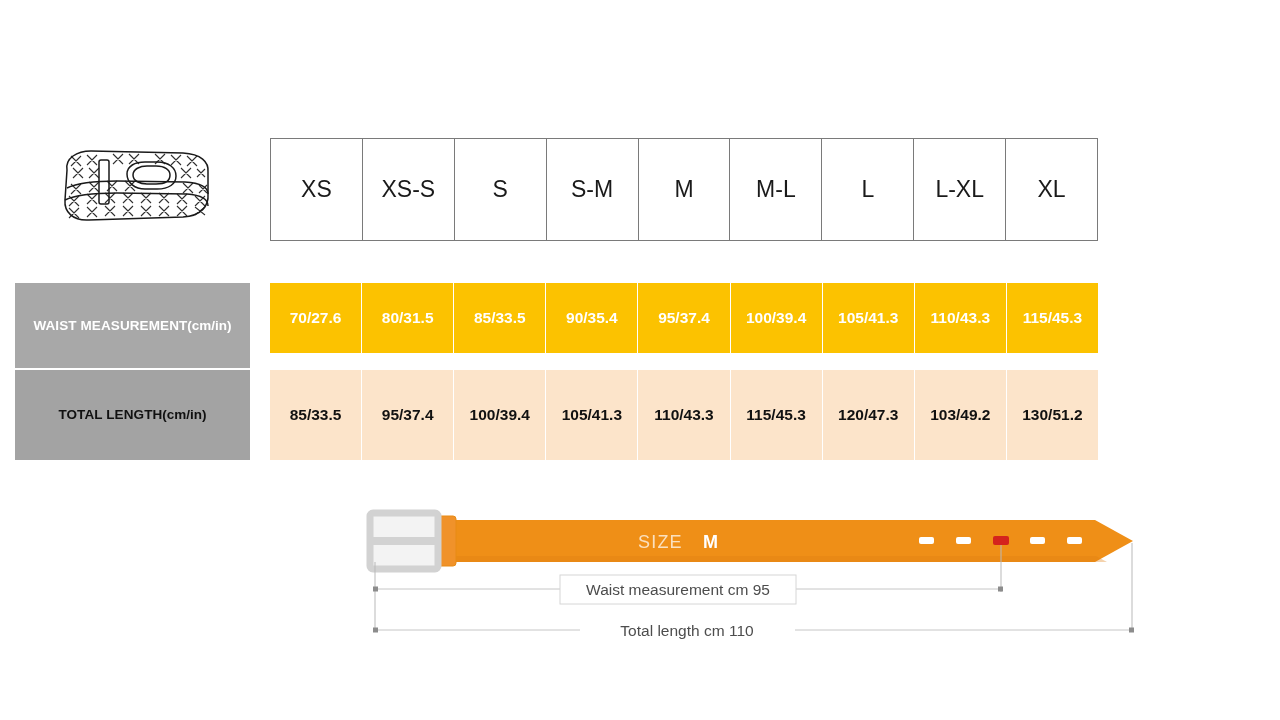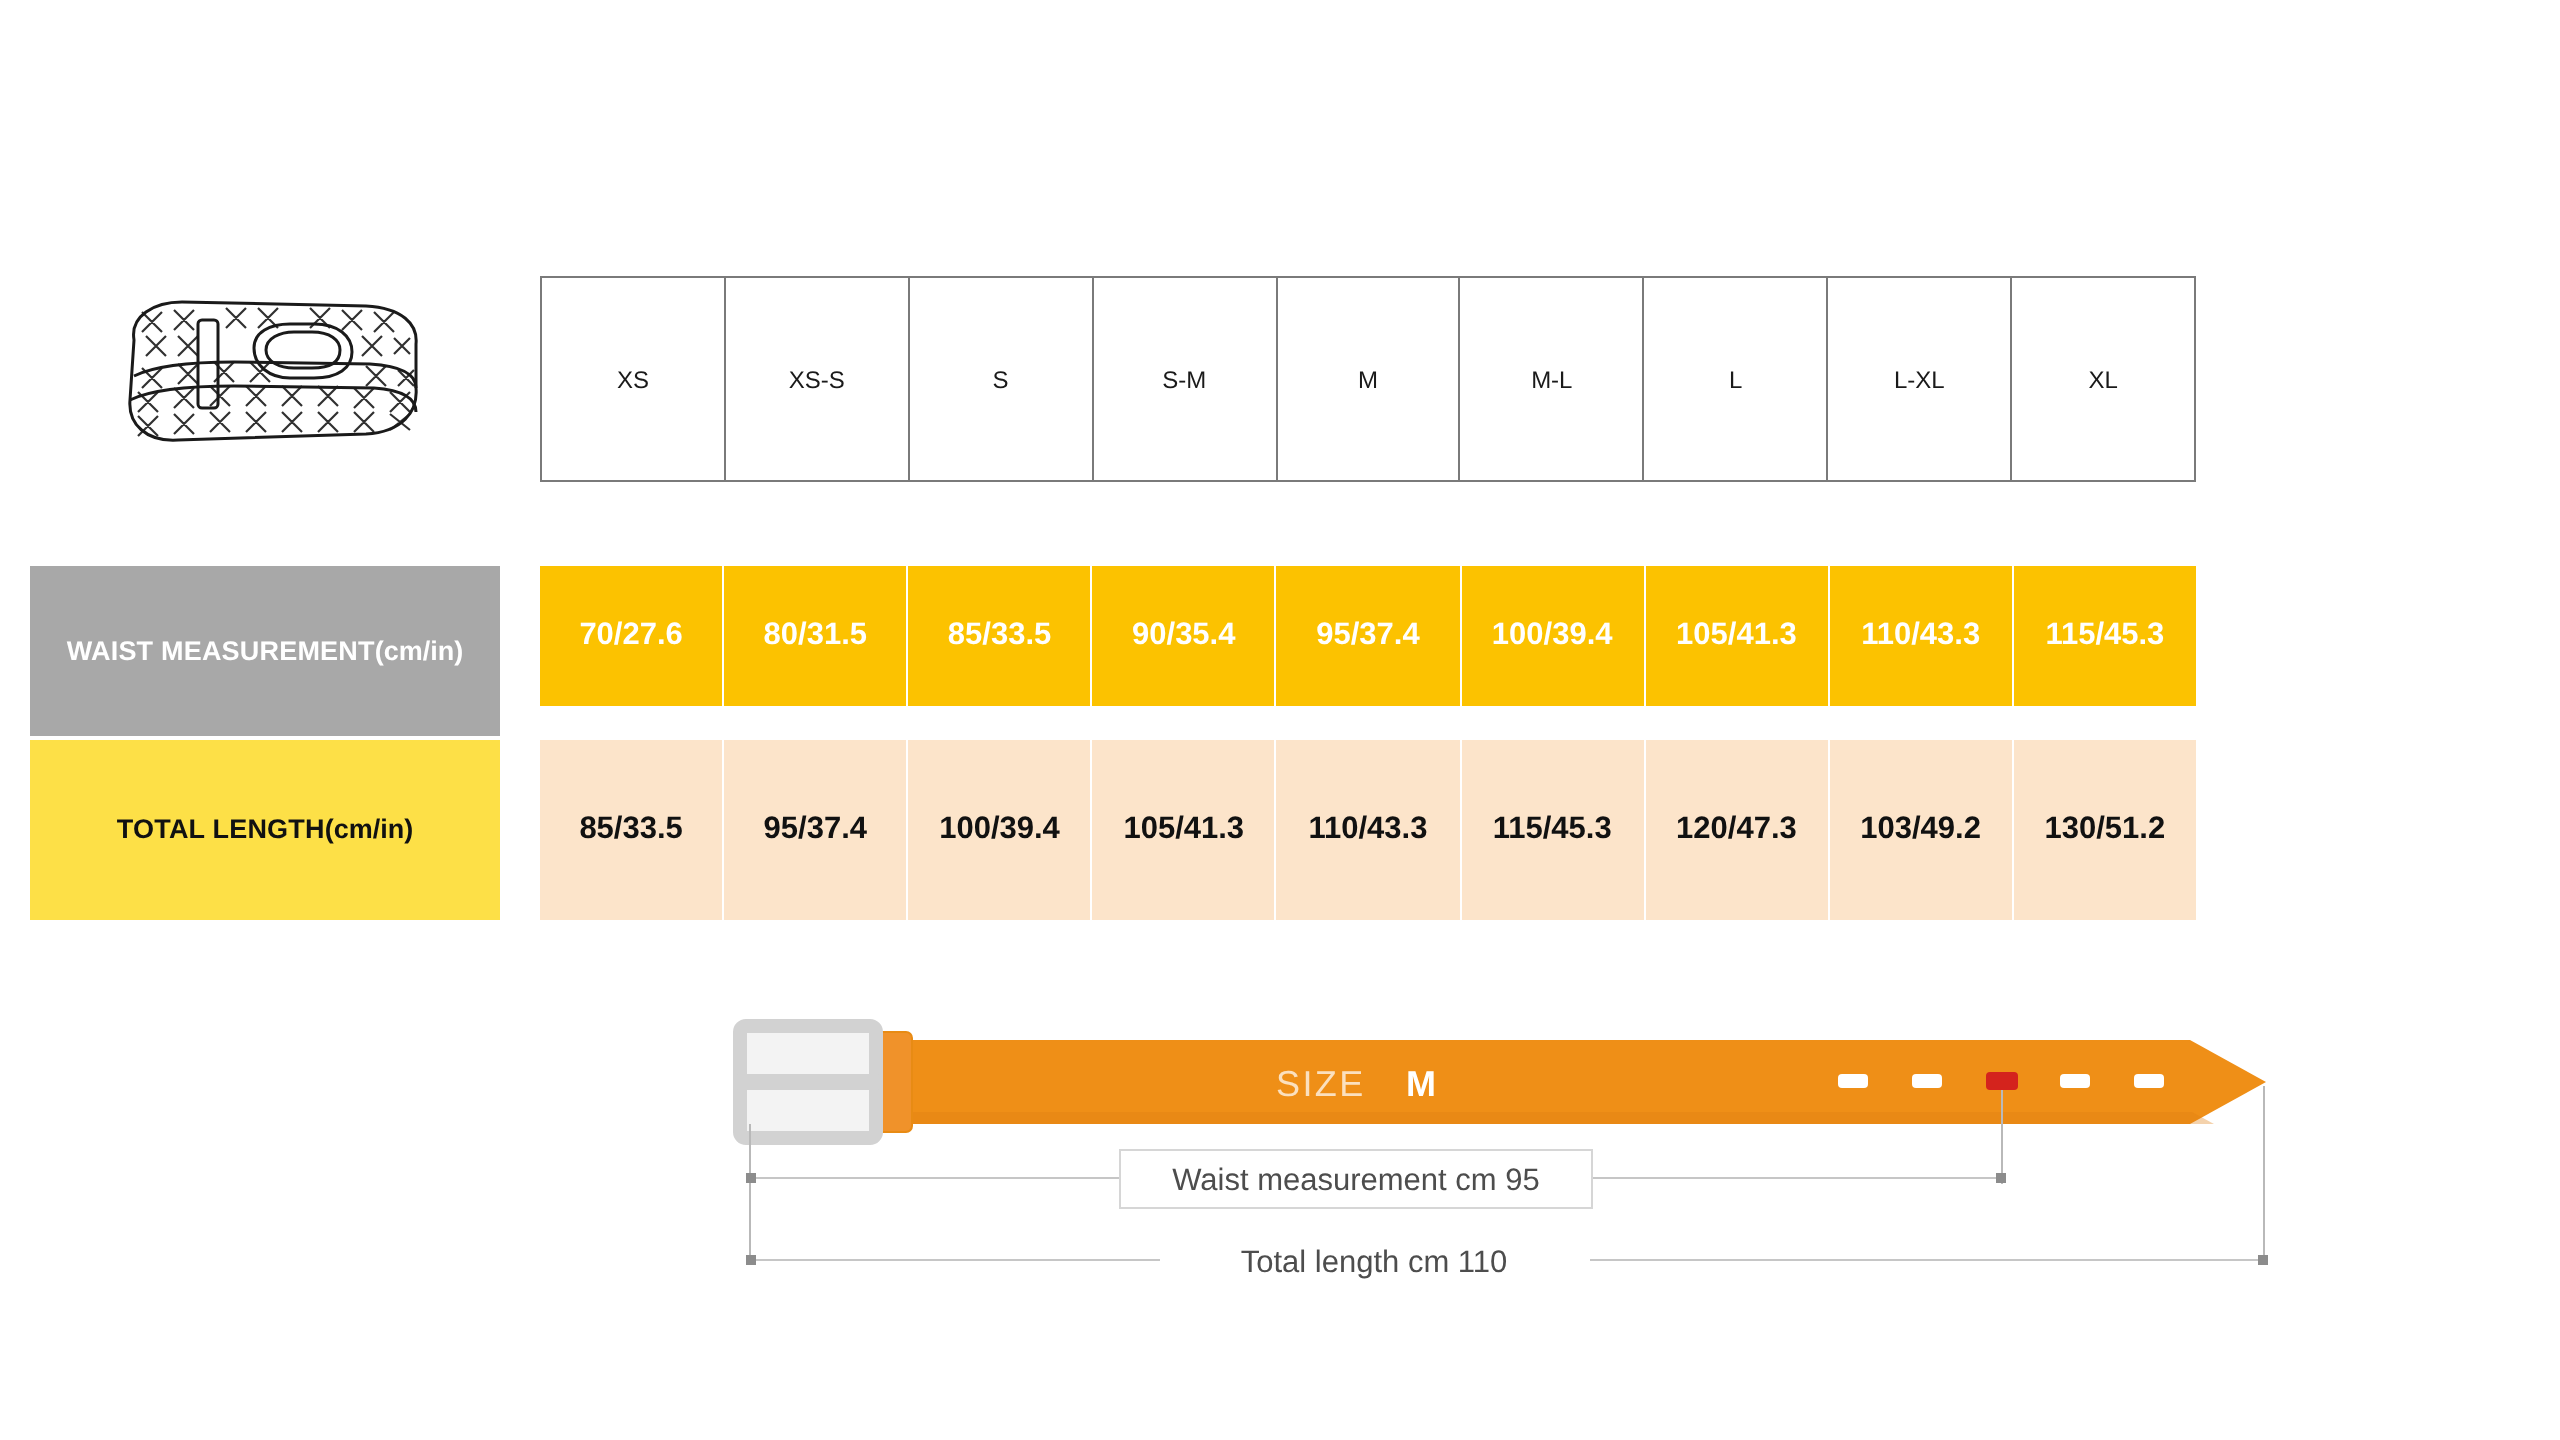--- a/index.html
+++ b/index.html
@@ -36,21 +36,21 @@
     border-bottom: 1.5px solid #7a7a7a;
     border-left: 1.5px solid #7a7a7a;
     box-sizing: border-box;
   }
   #size-header-table .hcell {
     flex: 1 1 0;
     border-right: 1.5px solid #7a7a7a;
     display: flex;
     align-items: center;
     justify-content: center;
-    font-size: 12px;
+    font-size: 23px;
     color: #1a1a1a;
     background: #ffffff;
     box-sizing: border-box;
   }
 
   
   .row-label {
     position: absolute;
     left: 15px;
     width: 235px;
@@ -64,21 +64,21 @@
   }
   #label-waist {
     top: 283px;
     height: 85px;
     background: #a8a8a8;
     color: #ffffff;
   }
   #label-total {
     top: 370px;
     height: 90px;
-    background: #fde047;
+    background: #a3a3a3;
     color: #111111;
   }
   .row-label .lbl-main {
     font-size: 13.5px;
     font-weight: bold;
     letter-spacing: 0.1px;
   }
   .row-label .lbl-sub {
     font-size: 13.5px;
     font-weight: bold;

